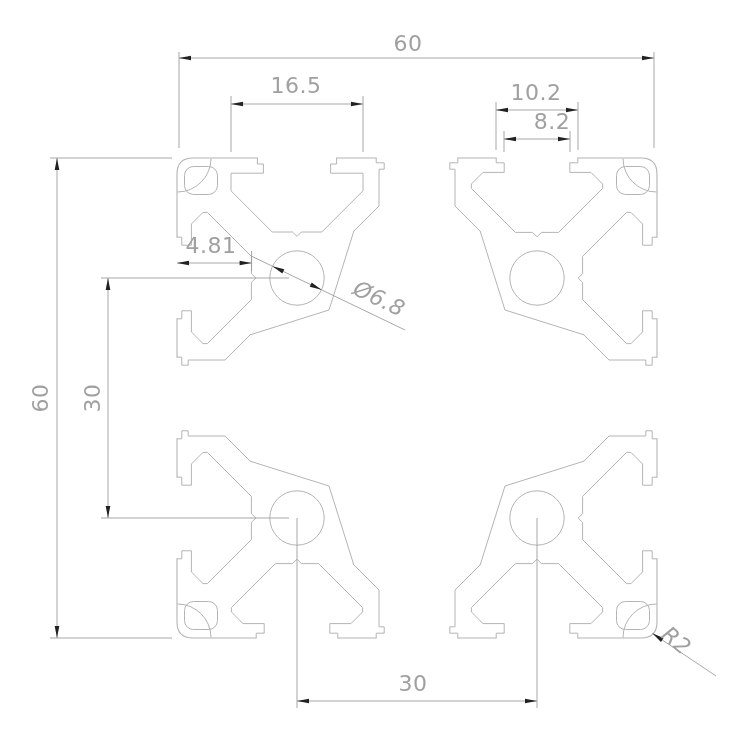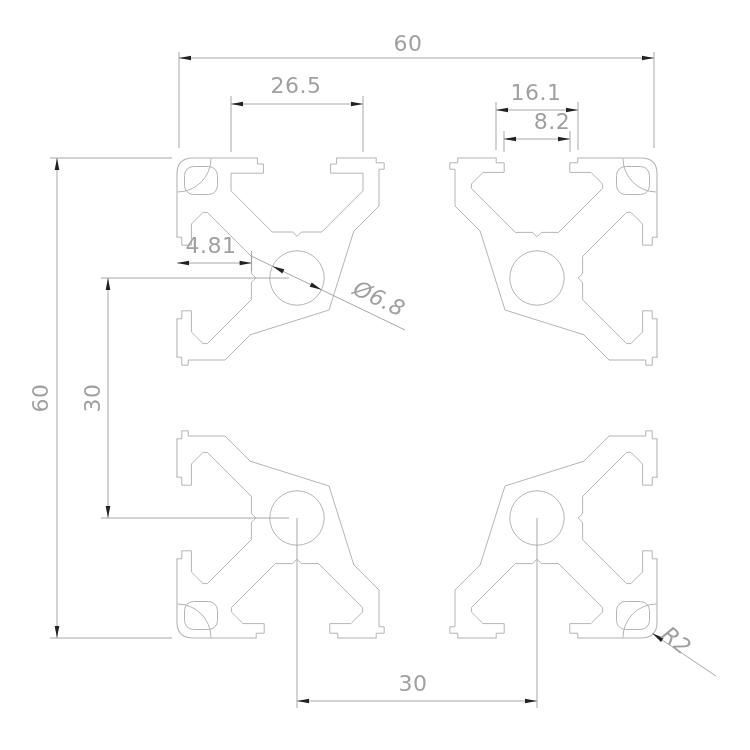--- a/index.html
+++ b/index.html
@@ -101,22 +101,22 @@
       <path d="M0,0 L12,2.3 L12,-2.3 Z" fill="#222222" transform="translate(108,278) rotate(90)"></path>
       <path d="M0,0 L12,2.3 L12,-2.3 Z" fill="#222222" transform="translate(108,518) rotate(270)"></path>
       <path d="M0,0 L12,2.3 L12,-2.3 Z" fill="#222222" transform="translate(297,701) rotate(360)"></path>
       <path d="M0,0 L12,2.3 L12,-2.3 Z" fill="#222222" transform="translate(537,701) rotate(180)"></path>
       <path d="M0,0 L12,2.3 L12,-2.3 Z" fill="#222222" transform="translate(272.5,266.2) rotate(385.7)"></path>
       <path d="M0,0 L12,2.3 L12,-2.3 Z" fill="#222222" transform="translate(321.5,289.8) rotate(205.7)"></path>
       <path d="M0,0 L12,2.3 L12,-2.3 Z" fill="#222222" transform="translate(652.3,633.3) rotate(393.9)"></path>
     </svg>
 
   <span class="dim" style="left:408px;top:44px">60</span>
-  <span class="dim" style="left:296px;top:86px">26.5</span>
-  <span class="dim" style="left:536px;top:93px">16.1</span>
+  <span class="dim" style="left:296px;top:86px">16.5</span>
+  <span class="dim" style="left:536px;top:93px">10.2</span>
   <span class="dim" style="left:552px;top:122px">8.2</span>
   <span class="dim" style="left:211px;top:246px">4.81</span>
   <span class="dim rot-dia" style="left:379px;top:299px">Ø6.8</span>
   <span class="dim rot-left" style="left:41px;top:398px">60</span>
   <span class="dim rot-left" style="left:93px;top:398px">30</span>
   <span class="dim" style="left:413px;top:684px">30</span>
   <span class="dim rot-r2" style="left:676px;top:641px">R2</span>
 </div>
 
 </body></html>

